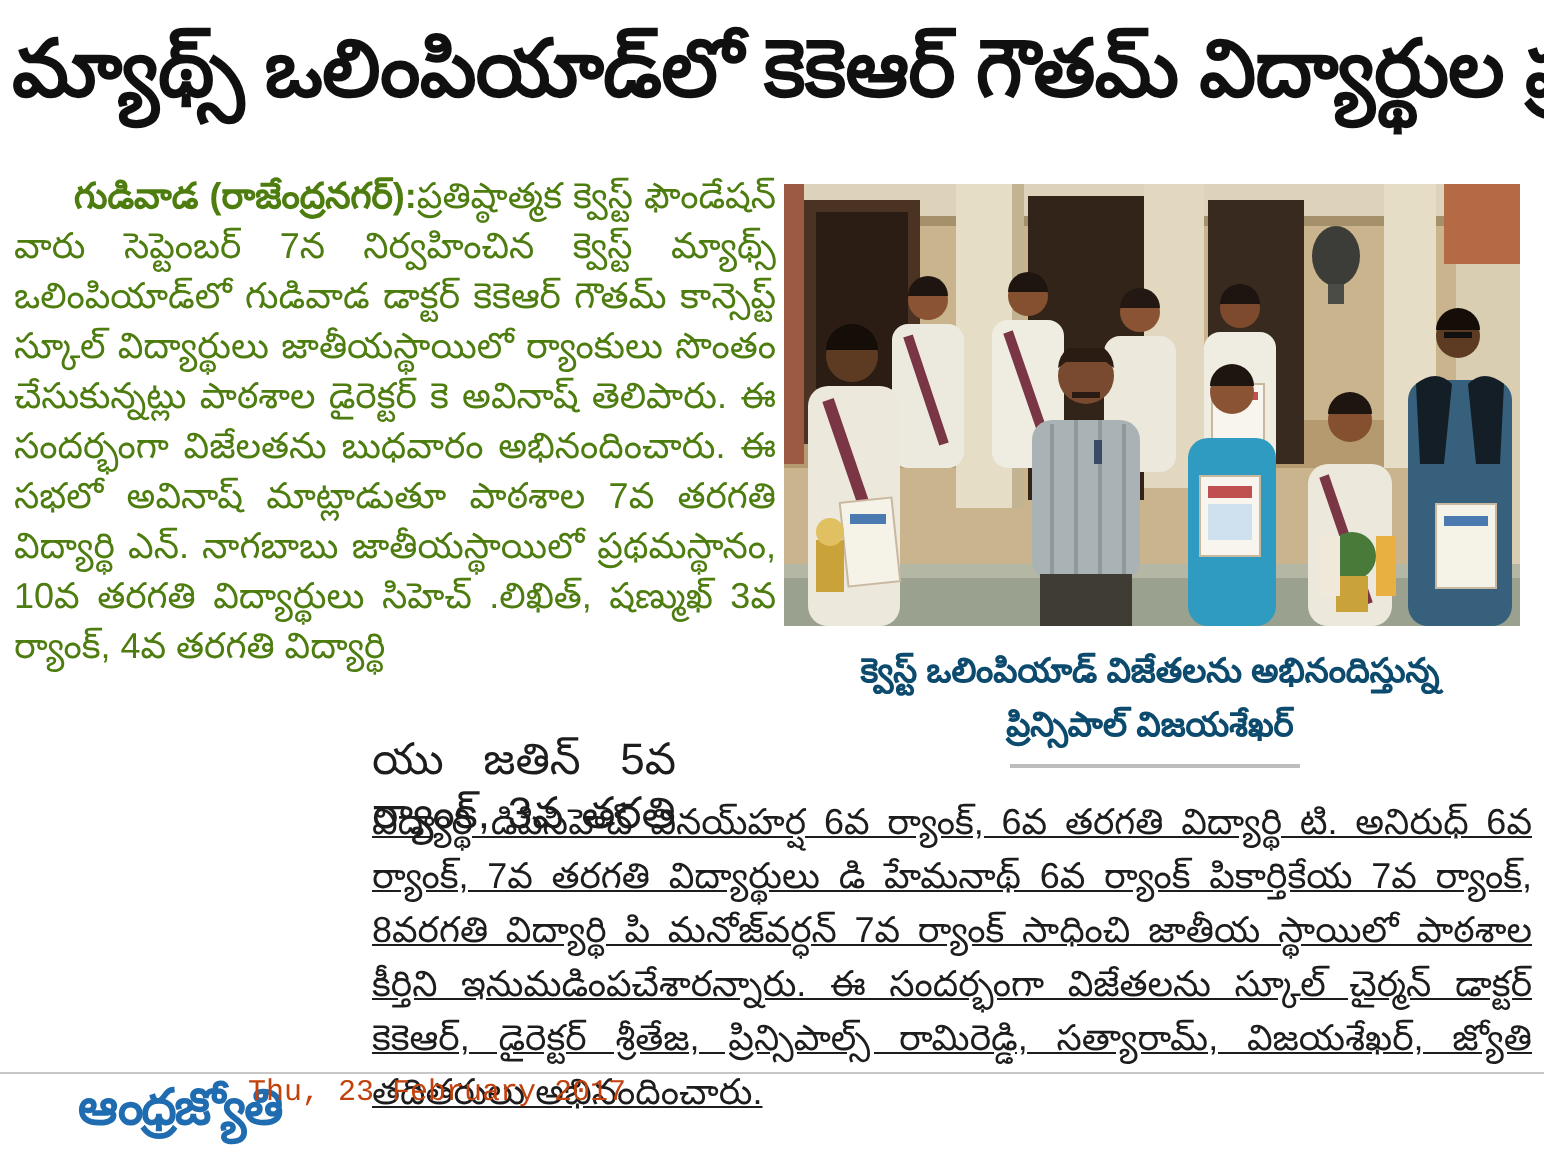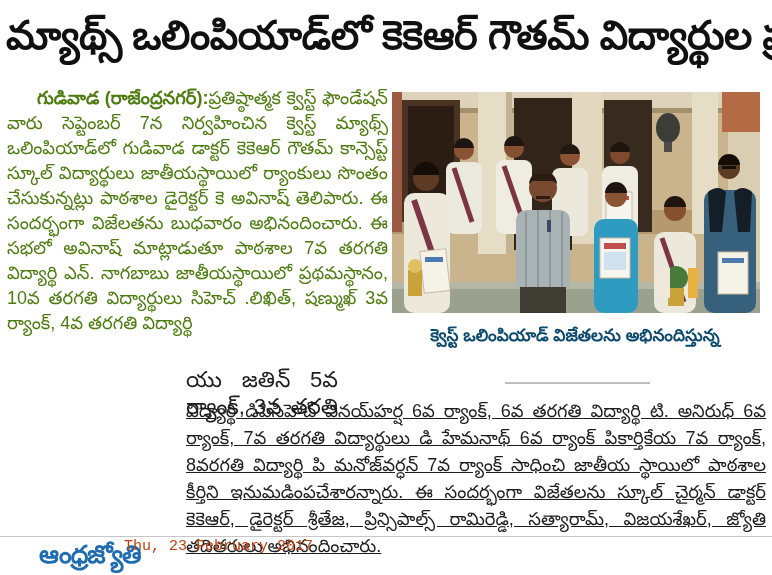--- a/index.html
+++ b/index.html
@@ -149,20 +149,21 @@
         <path d="M326 73 a11 11 0 0 1 22 0 z" fill="#140d08"></path>
         <rect x="330" y="74" width="14" height="3" fill="#101010"></rect>
         <rect x="326" y="160" width="30" height="42" fill="#f5f2e8" stroke="#c9b8a0"></rect>
         <rect x="330" y="166" width="22" height="5" fill="#4a7ab0"></rect>
       </g>
     </svg>
   </div>
 
   <div class="caption">
     <div>క్వెస్ట్ ఒలింపియాడ్ విజేతలను అభినందిస్తున్న</div>
+    <div>ప్రిన్సిపాల్ విజయశేఖర్</div>
   </div>
   <div class="caption-rule"></div>
 
   <div class="cont-narrow">యు జతిన్ 5వ ర్యాంక్, 3వ తరతి</div>
   <div class="cont-wide">విద్యార్థి డిపిసిహెచ్ వినయ్‌హర్ష 6వ ర్యాంక్, 6వ తరగతి విద్యార్థి టి. అనిరుధ్ 6వ ర్యాంక్, 7వ తరగతి విద్యార్థులు డి హేమనాథ్ 6వ ర్యాంక్ పికార్తికేయ 7వ ర్యాంక్, 8వరగతి విద్యార్థి పి మనోజ్‌వర్ధన్ 7వ ర్యాంక్ సాధించి జాతీయ స్థాయిలో పాఠశాల కీర్తిని ఇనుమడింపచేశారన్నారు. ఈ సందర్భంగా విజేతలను స్కూల్ చైర్మన్ డాక్టర్ కెకెఆర్, డైరెక్టర్ శ్రీతేజ, ప్రిన్సిపాల్స్ రామిరెడ్డి, సత్యారామ్, విజయశేఖర్, జ్యోతి తదితరులు అభినందించారు.</div>
 
   <div class="footer-rule"></div>
   <div class="logo" style="color: rgb(31, 108, 176);">ఆంధ్రజ్యోతి</div>
   <div class="footer-meta" style="color: #c2410c;">
     <div>Thu, 23 February 2017</div>

